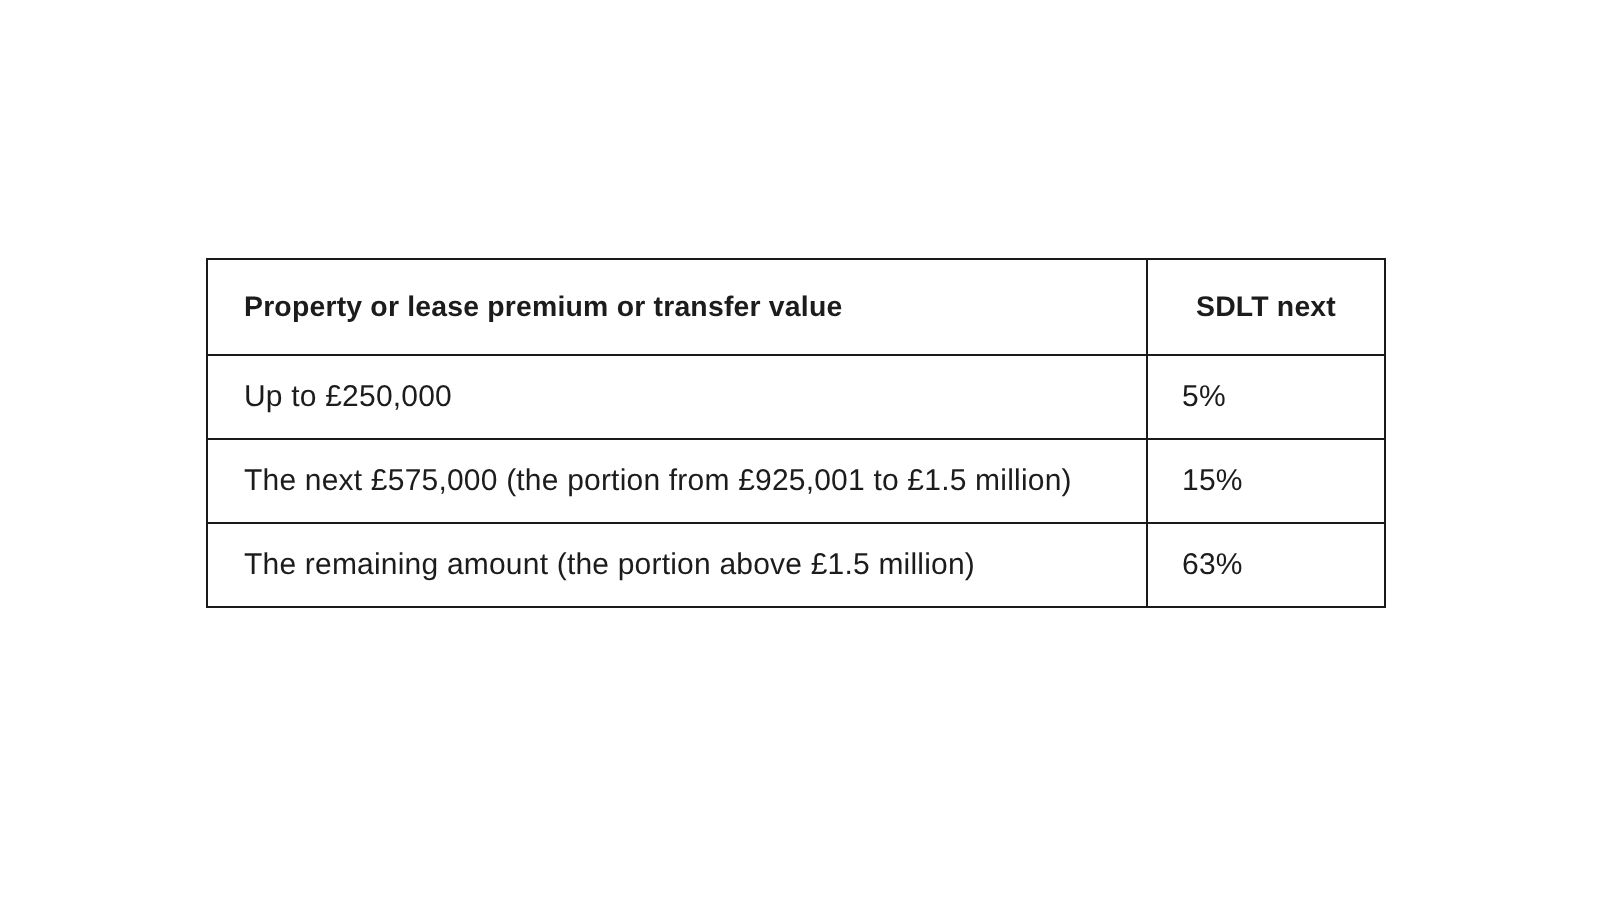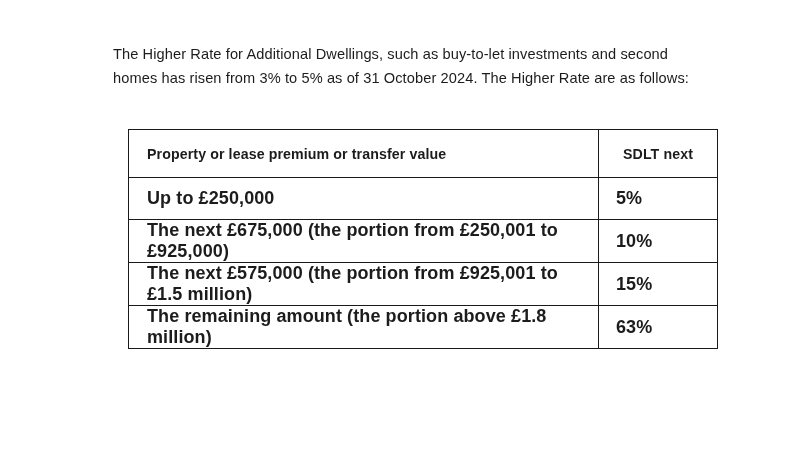--- a/index.html
+++ b/index.html
@@ -28,34 +28,34 @@
     font-size: 14.6px;
     line-height: 24px;
     color: #1c1c1c;
     letter-spacing: 0.1px;
   }
   .intro p {
     margin: 0;
   }
   .rates-table {
     position: absolute;
-    left: 128px;
+    left: 103px;
     top: 129px;
     width: 589px;
     border-collapse: collapse;
     table-layout: fixed;
   }
   .rates-table td, .rates-table th {
     border: 1px solid #1a1a1a;
     text-align: left;
     vertical-align: middle;
     padding: 0 0 0 18px;
     height: 41px;
-    font-size: 18px;
-    font-weight: bold;
+    font-size: 15px;
+    font-weight: normal;
     letter-spacing: 0.1px;
     color: #1c1c1c;
   }
   .rates-table thead th {
     font-weight: bold;
     font-size: 14.2px;
     height: 47px;
   }
   .col-desc { width: 470px; }
   .col-rate { width: 119px; }
@@ -65,48 +65,41 @@
   }
   .rates-table thead th.rate-cell {
     padding-left: 24px;
   }
 </style>
 </head>
 <body>
 
 <div class="page">
 
-  <div class="intro">
-    <p>The Higher Rate for Additional Dwellings, such as buy-to-let investments and second homes has risen from 3% to 5% as of 31 October 2024. The Higher Rate are as follows:</p>
-  </div>
 
   <table class="rates-table">
     <colgroup>
       <col class="col-desc">
       <col class="col-rate">
     </colgroup>
     <thead>
       <tr>
         <th class="desc-cell">Property or lease premium or transfer value</th>
         <th class="rate-cell">SDLT next</th>
       </tr>
     </thead>
     <tbody>
       <tr>
         <td class="desc-cell">Up to £250,000</td>
         <td class="rate-cell">5%</td>
       </tr>
       <tr>
-        <td class="desc-cell">The next £675,000 (the portion from £250,001 to £925,000)</td>
-        <td class="rate-cell">10%</td>
-      </tr>
-      <tr>
         <td class="desc-cell">The next £575,000 (the portion from £925,001 to £1.5 million)</td>
         <td class="rate-cell">15%</td>
       </tr>
       <tr>
-        <td class="desc-cell">The remaining amount (the portion above £1.8 million)</td>
+        <td class="desc-cell">The remaining amount (the portion above £1.5 million)</td>
         <td class="rate-cell">63%</td>
       </tr>
     </tbody>
   </table>
 
 </div>
 
 </body></html>

